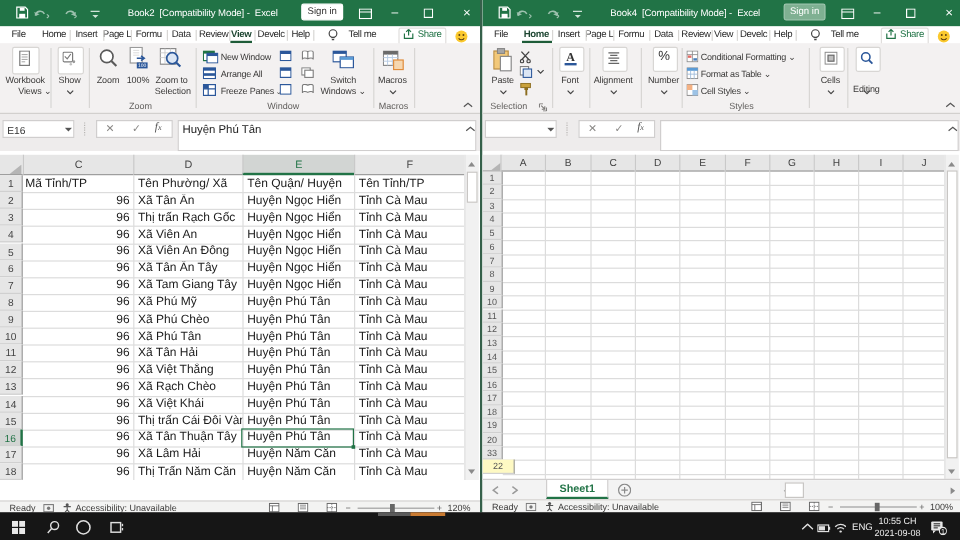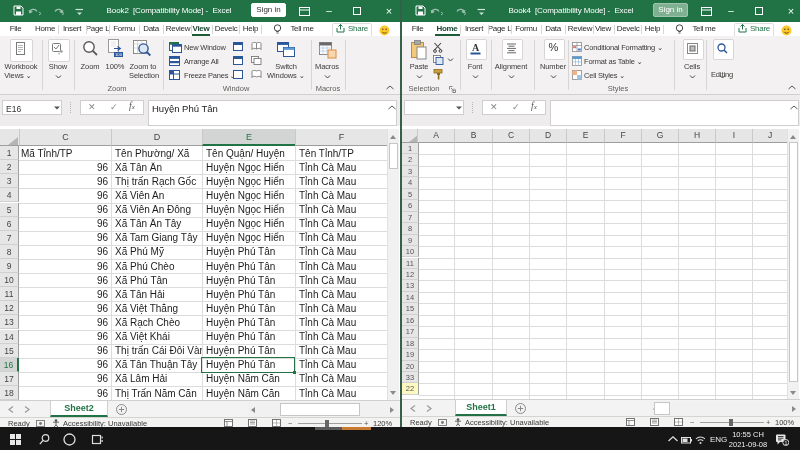--- a/index.html
+++ b/index.html
@@ -96,21 +96,21 @@
         <path d="M3.2 6.8 a2.6 2.6 0 0 0 4.6 0" fill="none" stroke="#5c4012" stroke-width="0.9"></path>
       </svg>
     </div>
 <div class="ab" style="left:0;top:36px;width:400px;height:59px;background:#f3f1f1;border-bottom:1px solid #d2d0ce;box-sizing:border-box">
       <div class="bface" style="left:10px;top:3px;width:21px;height:21px"></div>
       <svg class="ab" style="left:15px;top:6px" width="11" height="14" viewBox="0 0 11 14">
         <rect x="1.5" y="0.5" width="8" height="12" fill="#fff" stroke="#7a7a7a" stroke-width="1"></rect>
         <path d="M3 3.5 h5 M3 5.5 h5 M3 7.5 h5 M3 9.5 h3" stroke="#a0a0a0" stroke-width="0.8"></path>
       </svg>
       <div class="btxt" style="left:21px;top:26px">Workbook</div>
-      <div class="btxt" style="left:18px;top:35px">Views ⌄</div>
+      <div class="btxt" style="left:29px;top:35px">Views ⌄</div>
       <div class="rsep" style="left:42px"></div>
       <div class="bface" style="left:48px;top:3px;width:20px;height:21px"></div>
       <svg class="ab" style="left:52px;top:7px" width="12" height="12" viewBox="0 0 12 12">
         <rect x="0.5" y="0.5" width="8" height="8" rx="1" fill="#fff" stroke="#7a7a7a"></rect>
         <path d="M2 4 l2 2 3-4" fill="none" stroke="#7a7a7a"></path>
         <circle cx="9.5" cy="8.5" r="1.2" fill="#9a9a9a"></circle>
         <circle cx="7" cy="10.5" r="1" fill="#c0c0c0"></circle>
       </svg>
       <div class="btxt" style="left:58px;top:26px">Show</div>
       <svg class="ab" style="left:55px;top:39px" width="7" height="4" viewBox="0 0 7 4">
@@ -347,41 +347,20 @@
       <div class="ab" style="left:293px;top:244.89999999999998px;width:3px;height:3px;background:#217346"></div>
       <div class="ab" style="left:387px;top:3px;width:12px;height:271px;background:#f1f1f1;border-left:1px solid #e1e1e1;box-sizing:border-box"></div>
       <svg class="ab" style="left:390px;top:9px" width="6" height="4" viewBox="0 0 6 4">
         <path d="M0 4 L3 0 L6 4 z" fill="#8a8a8a"></path>
       </svg>
       <div class="ab" style="left:388.5px;top:17px;width:9px;height:26px;background:#fff;border:1px solid #c8c6c4;box-sizing:border-box"></div>
       <svg class="ab" style="left:390px;top:265px" width="6" height="4" viewBox="0 0 6 4">
         <path d="M0 0 L3 4 L6 0 z" fill="#8a8a8a"></path>
       </svg>
     </div>
-<div class="ab" style="left:0px;top:400px;width:400px;height:17px;background:#f3f3f3;border-top:1px solid #d0cece;box-sizing:border-box">
-      <svg class="ab" style="left:8px;top:5px" width="6" height="7" viewBox="0 0 6 7">
-        <path d="M5 0.5 L1 3.5 L5 6.5" fill="none" stroke="#9a9a9a" stroke-width="1.2"></path>
-      </svg>
-      <svg class="ab" style="left:24px;top:5px" width="6" height="7" viewBox="0 0 6 7">
-        <path d="M1 0.5 L5 3.5 L1 6.5" fill="none" stroke="#9a9a9a" stroke-width="1.2"></path>
-      </svg>
-      <div class="ab" style="left:50px;top:0;width:58px;height:16px;background:#fff;border-left:1px solid #d0cece;border-right:1px solid #d0cece;border-bottom:2px solid #217346;box-sizing:border-box;text-align:center;font-size:9px;font-weight:bold;color:#217346;line-height:14px">Sheet2</div>
-      <svg class="ab" style="left:116px;top:3px" width="11" height="11" viewBox="0 0 11 11">
-        <circle cx="5.5" cy="5.5" r="5" fill="none" stroke="#8a8a8a" stroke-width="1"></circle>
-        <path d="M5.5 2.8 v5.4 M2.8 5.5 h5.4" stroke="#8a8a8a" stroke-width="1"></path>
-      </svg>
-      <div class="ab" style="left:248px;top:1px;width:150px;height:15px;background:#f1f1f1"></div>
-      <svg class="ab" style="left:251px;top:6px" width="4" height="6" viewBox="0 0 4 6">
-        <path d="M4 0 L0 3 L4 6 z" fill="#8a8a8a"></path>
-      </svg>
-      <div class="ab" style="left:280px;top:2px;width:80px;height:13px;background:#fff;border:1px solid #c8c6c4;box-sizing:border-box"></div>
-      <svg class="ab" style="left:390px;top:6px" width="4" height="6" viewBox="0 0 4 6">
-        <path d="M0 0 L4 3 L0 6 z" fill="#8a8a8a"></path>
-      </svg>
-    </div>
 <div class="ab" style="left:0px;top:417px;width:400px;height:10px;background:#f3f3f2;border-top:1px solid #d6d4d2;box-sizing:border-box">
       <div class="sbar" style="left:8px;top:1px">Ready</div>
       <svg class="ab" style="left:36px;top:2px" width="9" height="7" viewBox="0 0 9 7">
         <rect x="0.5" y="0.5" width="8" height="6" fill="none" stroke="#777" stroke-width="0.9"></rect>
         <circle cx="4.5" cy="3.5" r="1.4" fill="#777"></circle>
       </svg>
       <svg class="ab" style="left:52px;top:1px" width="8" height="8" viewBox="0 0 8 8">
         <circle cx="4" cy="1.6" r="1.3" fill="#555"></circle>
         <path d="M1 3.2 h6 M4 3.2 v2.6 M4 5.8 l-2 2.4 M4 5.8 l2 2.4" stroke="#555" stroke-width="0.9" fill="none"></path>
       </svg>
@@ -644,21 +623,21 @@
       <div class="rnum" style="left:0;top:200.2px;width:17px;height:11.449999999999989px;background:#e6e6e6;border-right:1px solid #9e9e9e;border-bottom:1px solid #d0d0d0;box-sizing:border-box;line-height:11.449999999999989px;font-size:7.5px;color:#555">17</div>
       <div class="hl" style="left:17px;top:211.64999999999998px;width:370px"></div>
       <div class="rnum" style="left:0;top:211.64999999999998px;width:17px;height:11.450000000000045px;background:#e6e6e6;border-right:1px solid #9e9e9e;border-bottom:1px solid #d0d0d0;box-sizing:border-box;line-height:11.450000000000045px;font-size:7.5px;color:#555">18</div>
       <div class="hl" style="left:17px;top:223.10000000000002px;width:370px"></div>
       <div class="rnum" style="left:0;top:223.10000000000002px;width:17px;height:11.449999999999932px;background:#e6e6e6;border-right:1px solid #9e9e9e;border-bottom:1px solid #d0d0d0;box-sizing:border-box;line-height:11.449999999999932px;font-size:7.5px;color:#555">19</div>
       <div class="hl" style="left:17px;top:234.54999999999995px;width:370px"></div>
       <div class="rnum" style="left:0;top:234.54999999999995px;width:17px;height:11.450000000000045px;background:#e6e6e6;border-right:1px solid #9e9e9e;border-bottom:1px solid #d0d0d0;box-sizing:border-box;line-height:11.450000000000045px;font-size:7.5px;color:#555">20</div>
       <div class="hl" style="left:17px;top:246.0px;width:370px"></div>
       <div class="rnum" style="left:0;top:246.0px;width:17px;height:11.449999999999989px;background:#e6e6e6;border-right:1px solid #9e9e9e;border-bottom:1px solid #d0d0d0;box-sizing:border-box;line-height:11.449999999999989px;font-size:7.5px;color:#555">33</div>
       <div class="hl" style="left:17px;top:257.45px;width:370px"></div>
-      <div class="rnum" style="left:0;top:257.45px;width:17px;height:11.449999999999989px;background:#fef9c3;border-right:1px solid #9e9e9e;border-bottom:1px solid #d0d0d0;box-sizing:border-box;line-height:11.449999999999989px;font-size:7.5px;color:#555">22</div>
+      <div class="rnum" style="left:0;top:257.45px;width:27px;height:11.449999999999989px;background:#fef9c3;border-right:1px solid #9e9e9e;border-bottom:1px solid #d0d0d0;box-sizing:border-box;line-height:11.449999999999989px;font-size:7.5px;color:#555">22</div>
       <div class="hl" style="left:17px;top:268.9px;width:370px"></div>
       <div class="vl" style="left:52px;top:17px;height:257px"></div>
       <div class="vl" style="left:90px;top:17px;height:257px"></div>
       <div class="vl" style="left:127px;top:17px;height:257px"></div>
       <div class="vl" style="left:164px;top:17px;height:257px"></div>
       <div class="vl" style="left:202px;top:17px;height:257px"></div>
       <div class="vl" style="left:239px;top:17px;height:257px"></div>
       <div class="vl" style="left:276px;top:17px;height:257px"></div>
       <div class="vl" style="left:313px;top:17px;height:257px"></div>
       <div class="vl" style="left:350px;top:17px;height:257px"></div>

